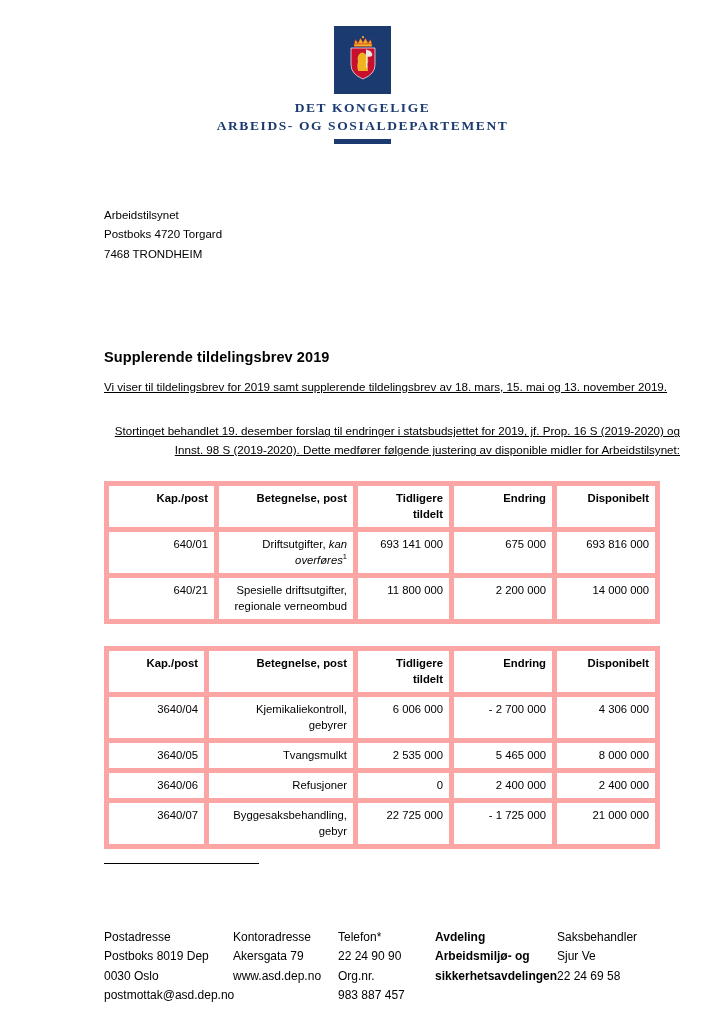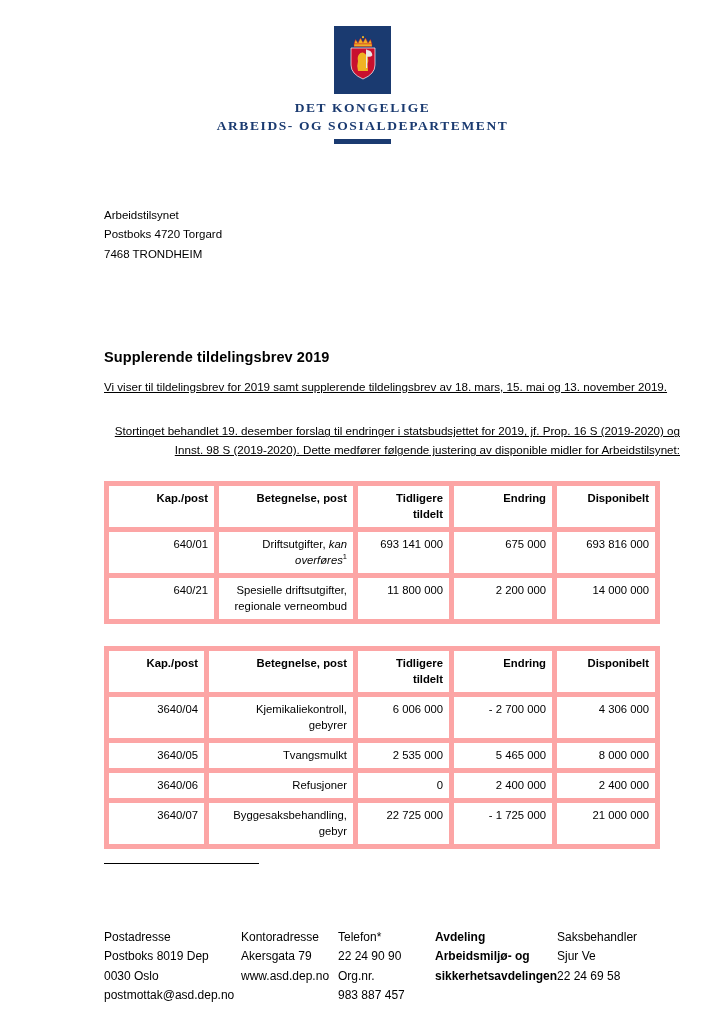--- a/index.html
+++ b/index.html
@@ -134,21 +134,21 @@
     left: 104px;
     top: 928px;
     width: 560px;
     font-size: 12px;
     line-height: 1.62;
     color: #000000;
   }
   .footer-inner { position: relative; height: 56px; }
   .f-col { position: absolute; top: 0; }
   .f1 { left: 0; }
-  .f2 { left: 129px; margin-left: 8px; }
+  .f2 { left: 129px; }
   .f3 { left: 234px; }
   .f4 { left: 331px; font-weight: bold; }
   .f5 { left: 453px; }
   .f-line { display: block; white-space: nowrap; }
 </style>
 </head>
 <body>
 
 <div class="letterhead">
   <div class="crest-block">

